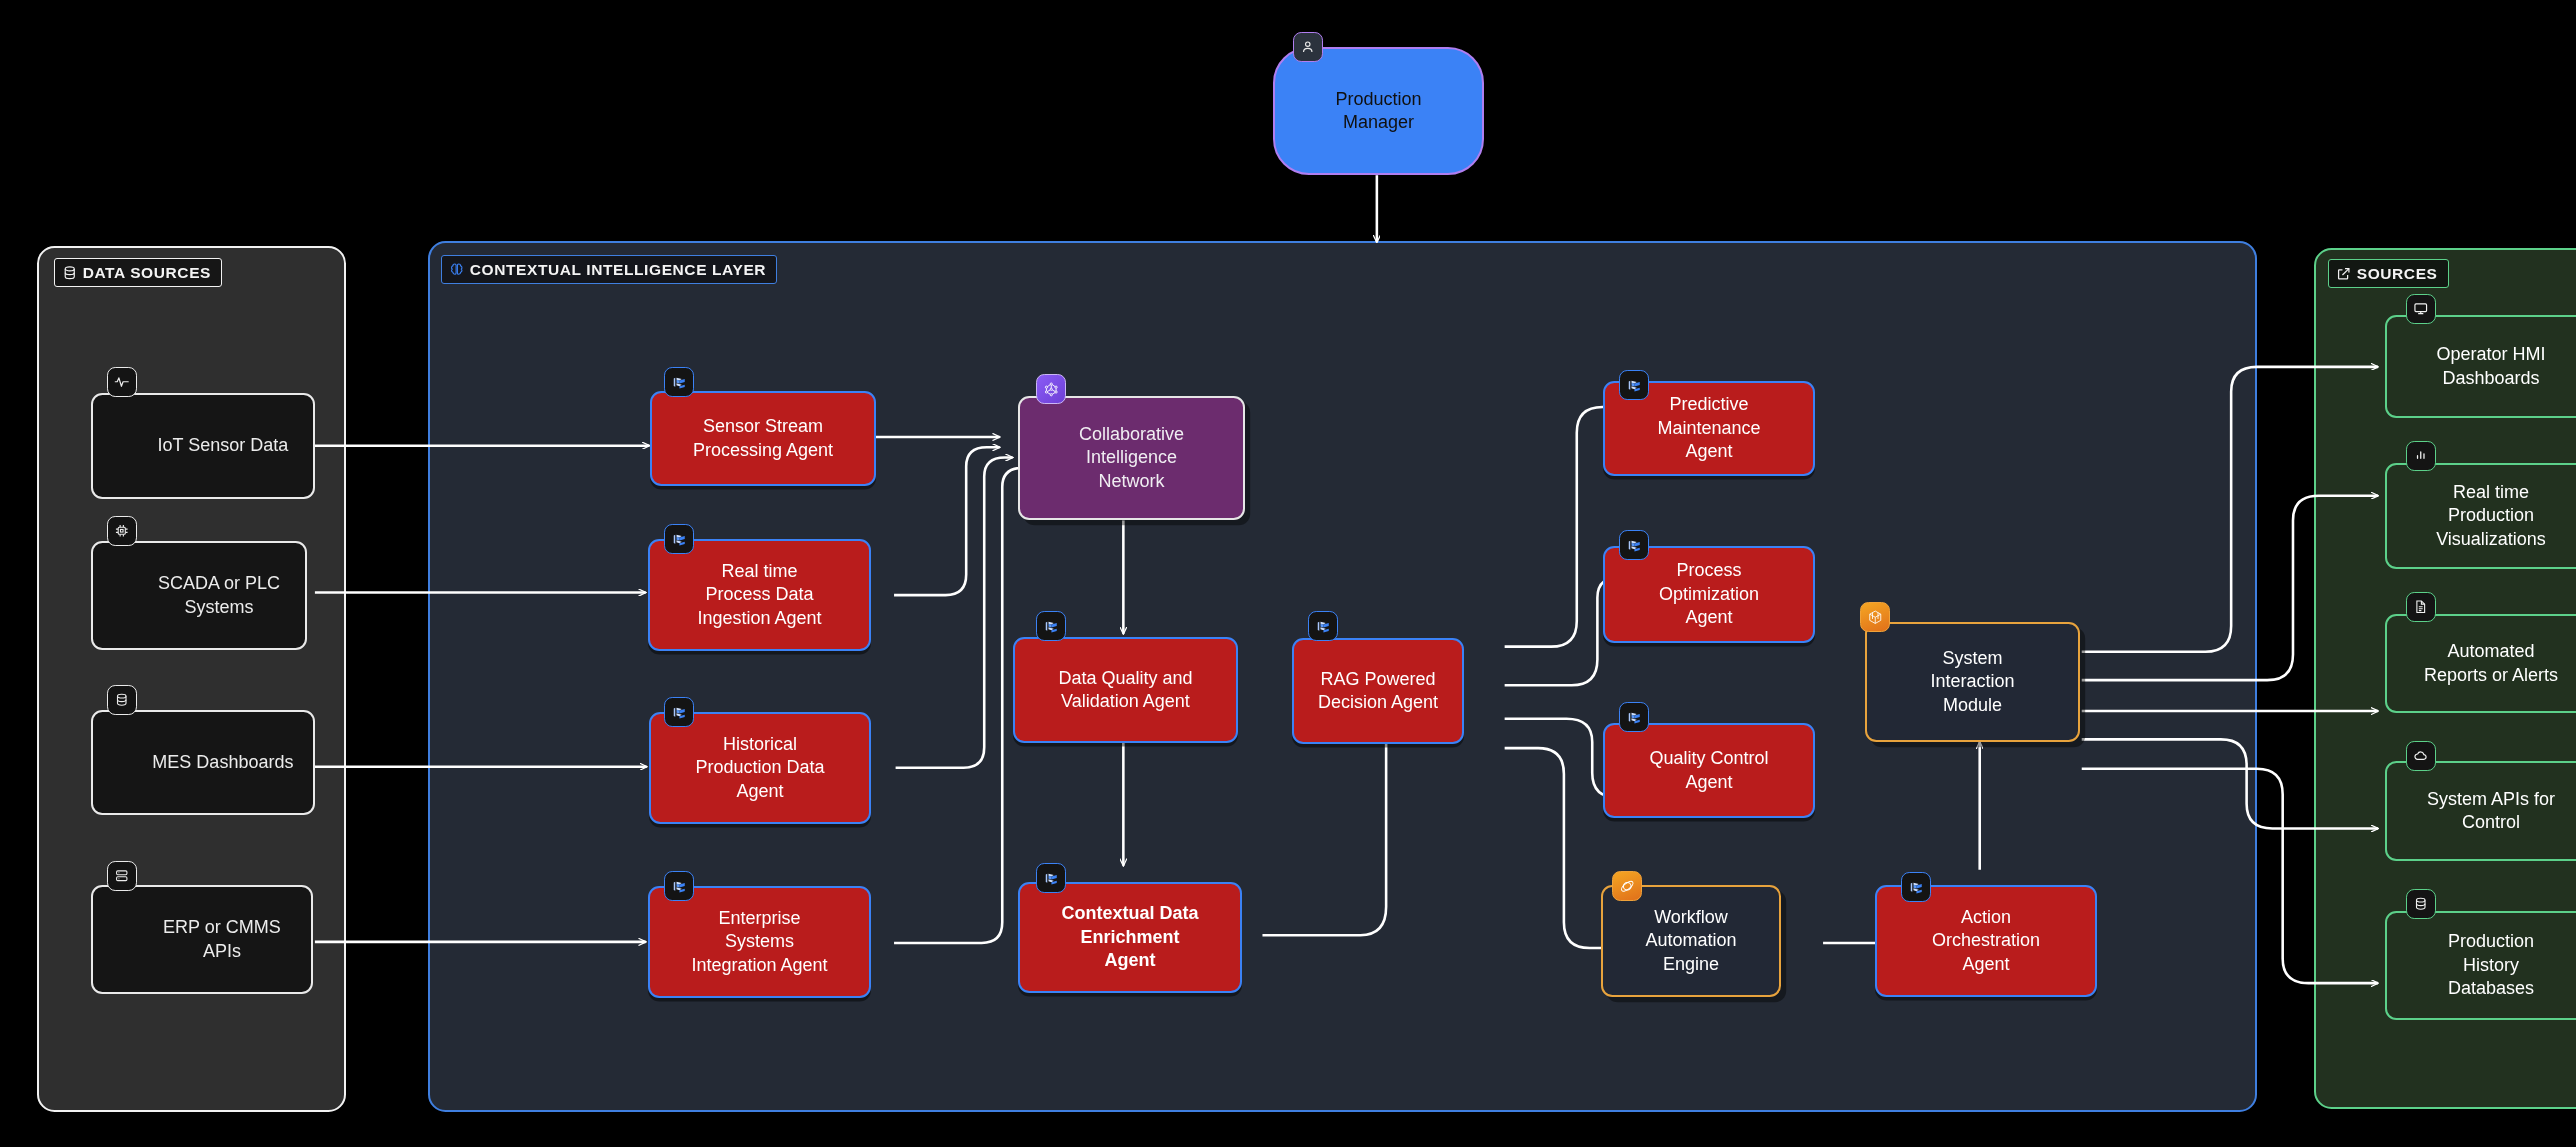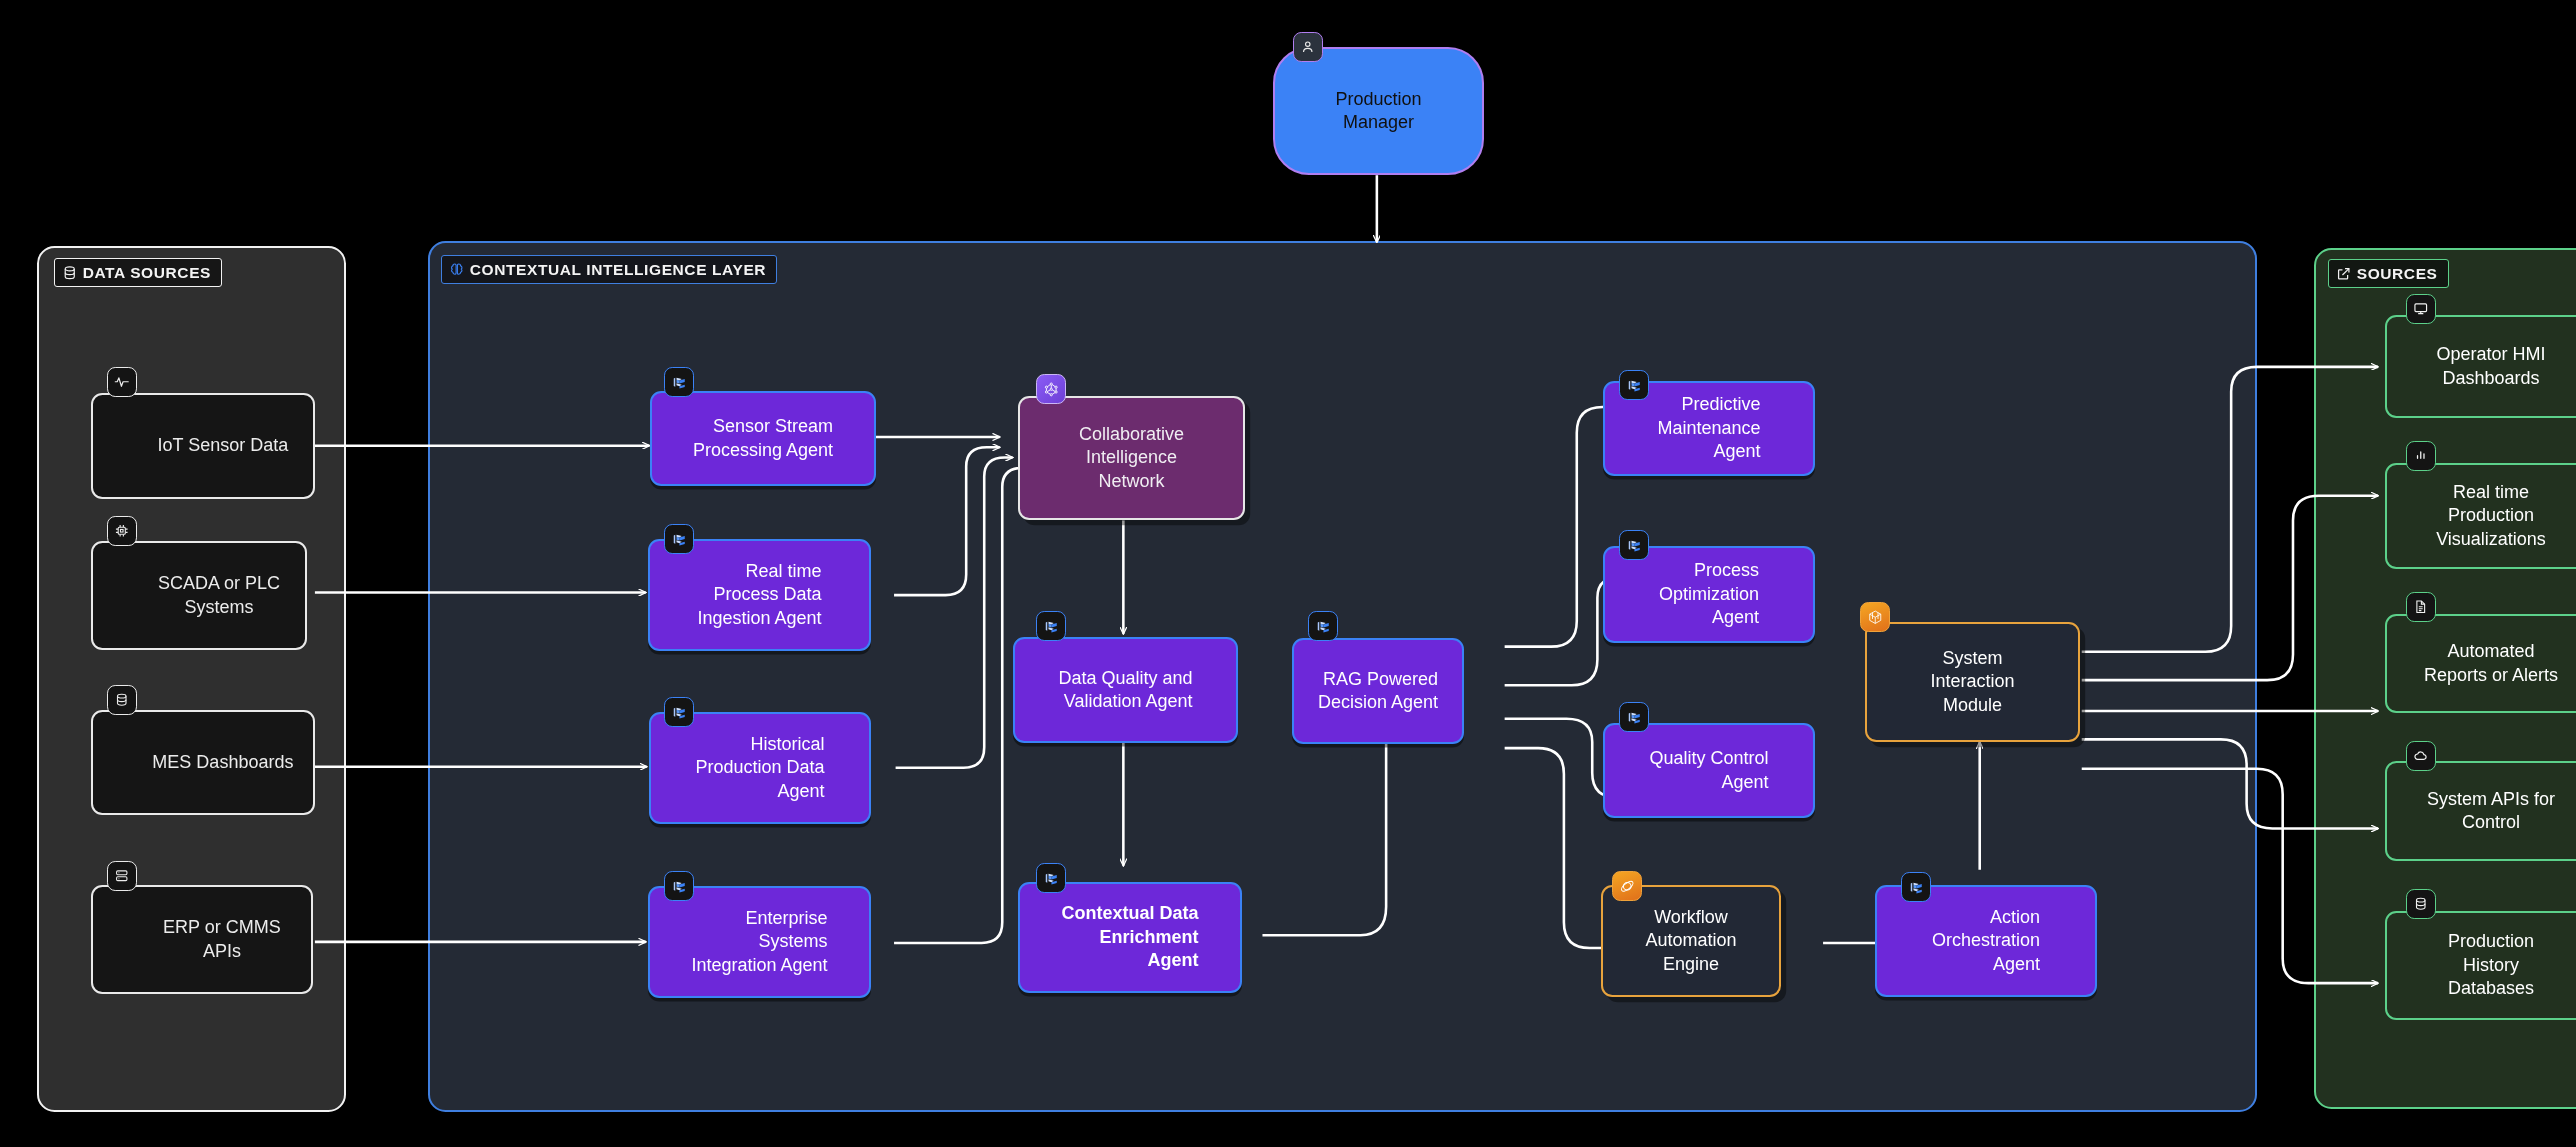--- a/index.html
+++ b/index.html
@@ -21,22 +21,22 @@
   .ctag.outputs {border:1.5px solid #5cd18a;background:#121712;}
   .ctag .ctxt{font-size:15.5px;font-weight:700;letter-spacing:0.6px;color:#f4f4f4;}
   .ctag svg{display:block;}
 
   
   .node{position:absolute;box-sizing:border-box;border-radius:11.3px;
         display:flex;align-items:center;justify-content:center;
         text-align:center;line-height:1.30;padding:7.2px 8.2px;
         font-size:18px;color:#ffffff;z-index:30;}
   .node.src   {background:#151515;border:2.1px solid #eaeaea;color:#ececec;padding-left:48px;}
-  .node.agent {background:#6d28d9;border:2.1px solid #3b82f6;
-               box-shadow:0 3.6px 0 rgba(0,0,0,.45);text-align:right;}
+  .node.agent {background:#b91c1c;border:2.1px solid #3b82f6;
+               box-shadow:0 3.6px 0 rgba(0,0,0,.45);}
   .node.cin   {background:#6c2c6e;border:2.1px solid #e6e6e6;color:#f0eef2;
                box-shadow:5.2px 5.2px 0 rgba(0,0,0,.40);}
   .node.orange{background:#222835;border:2.1px solid #e8a33d;
                box-shadow:5.2px 5.2px 0 rgba(0,0,0,.40);}
   .node.out   {background:#22311f;border:2.1px solid #5cd18a;}
   .node.actor {background:#3b82f6;border:2.1px solid #b07ef0;color:#101010;
                border-radius:36px;}
 
   
   .badge{position:absolute;z-index:40;width:30px;height:30px;border-radius:8.2px;

